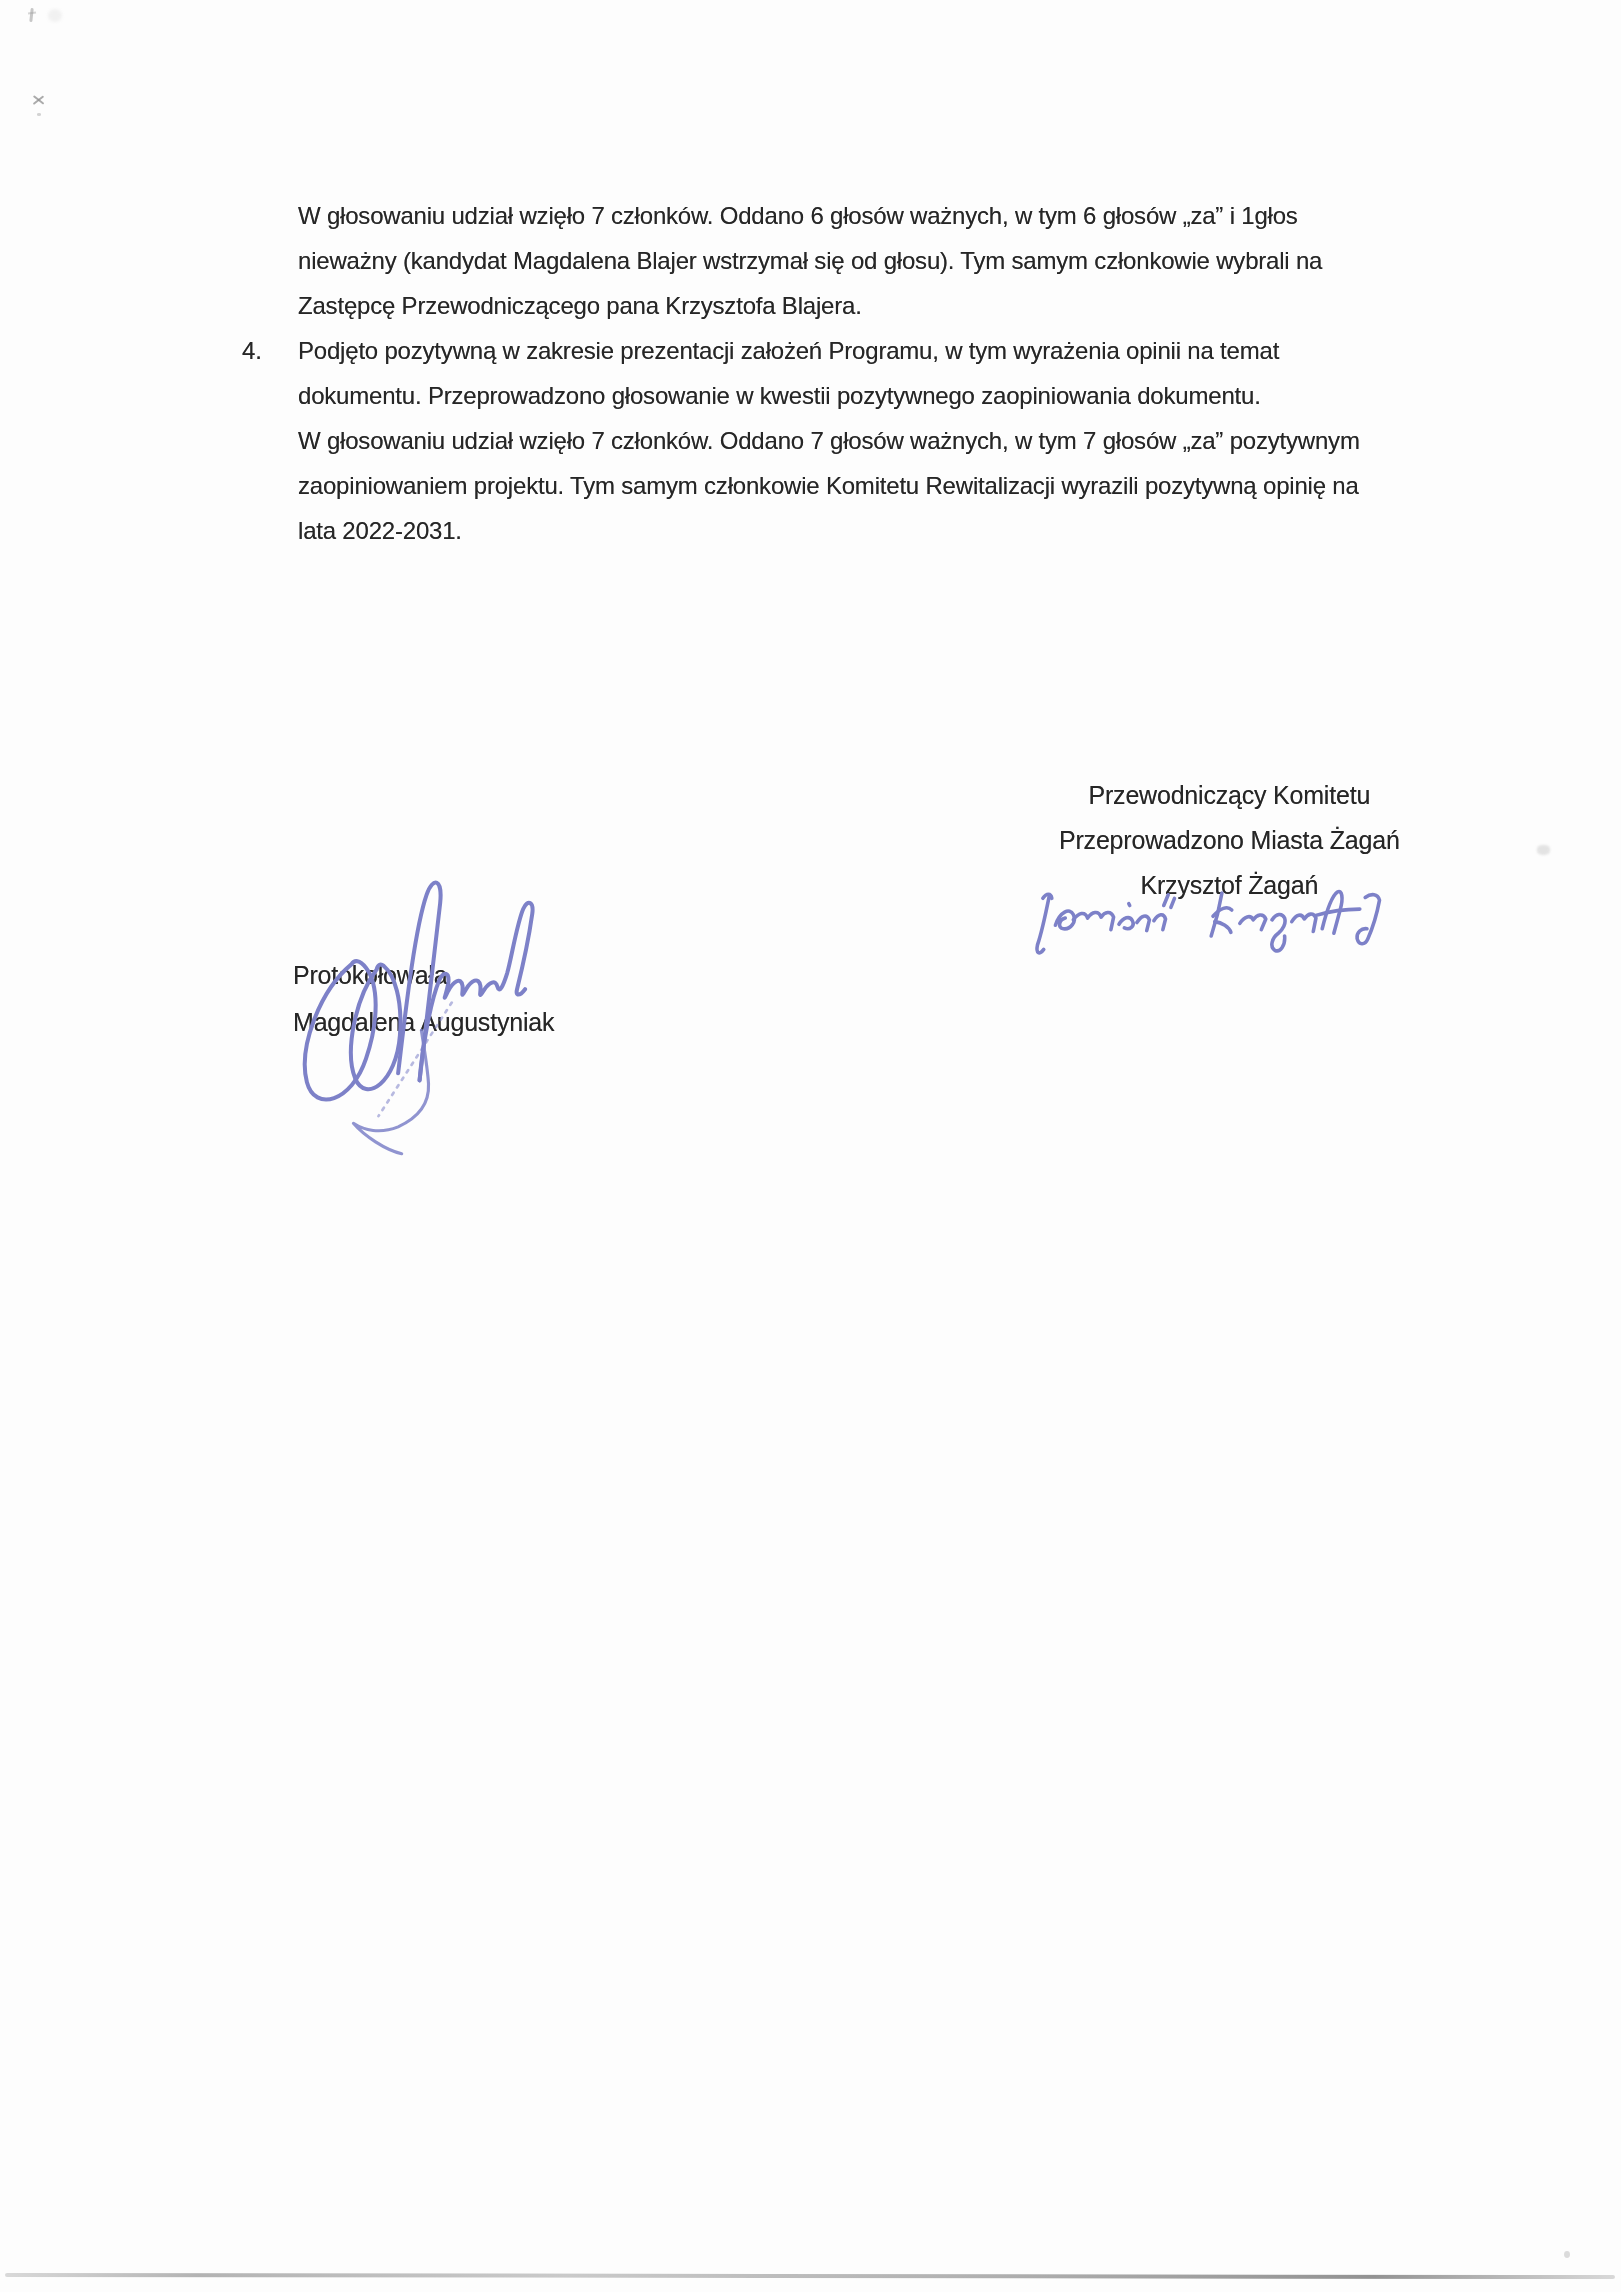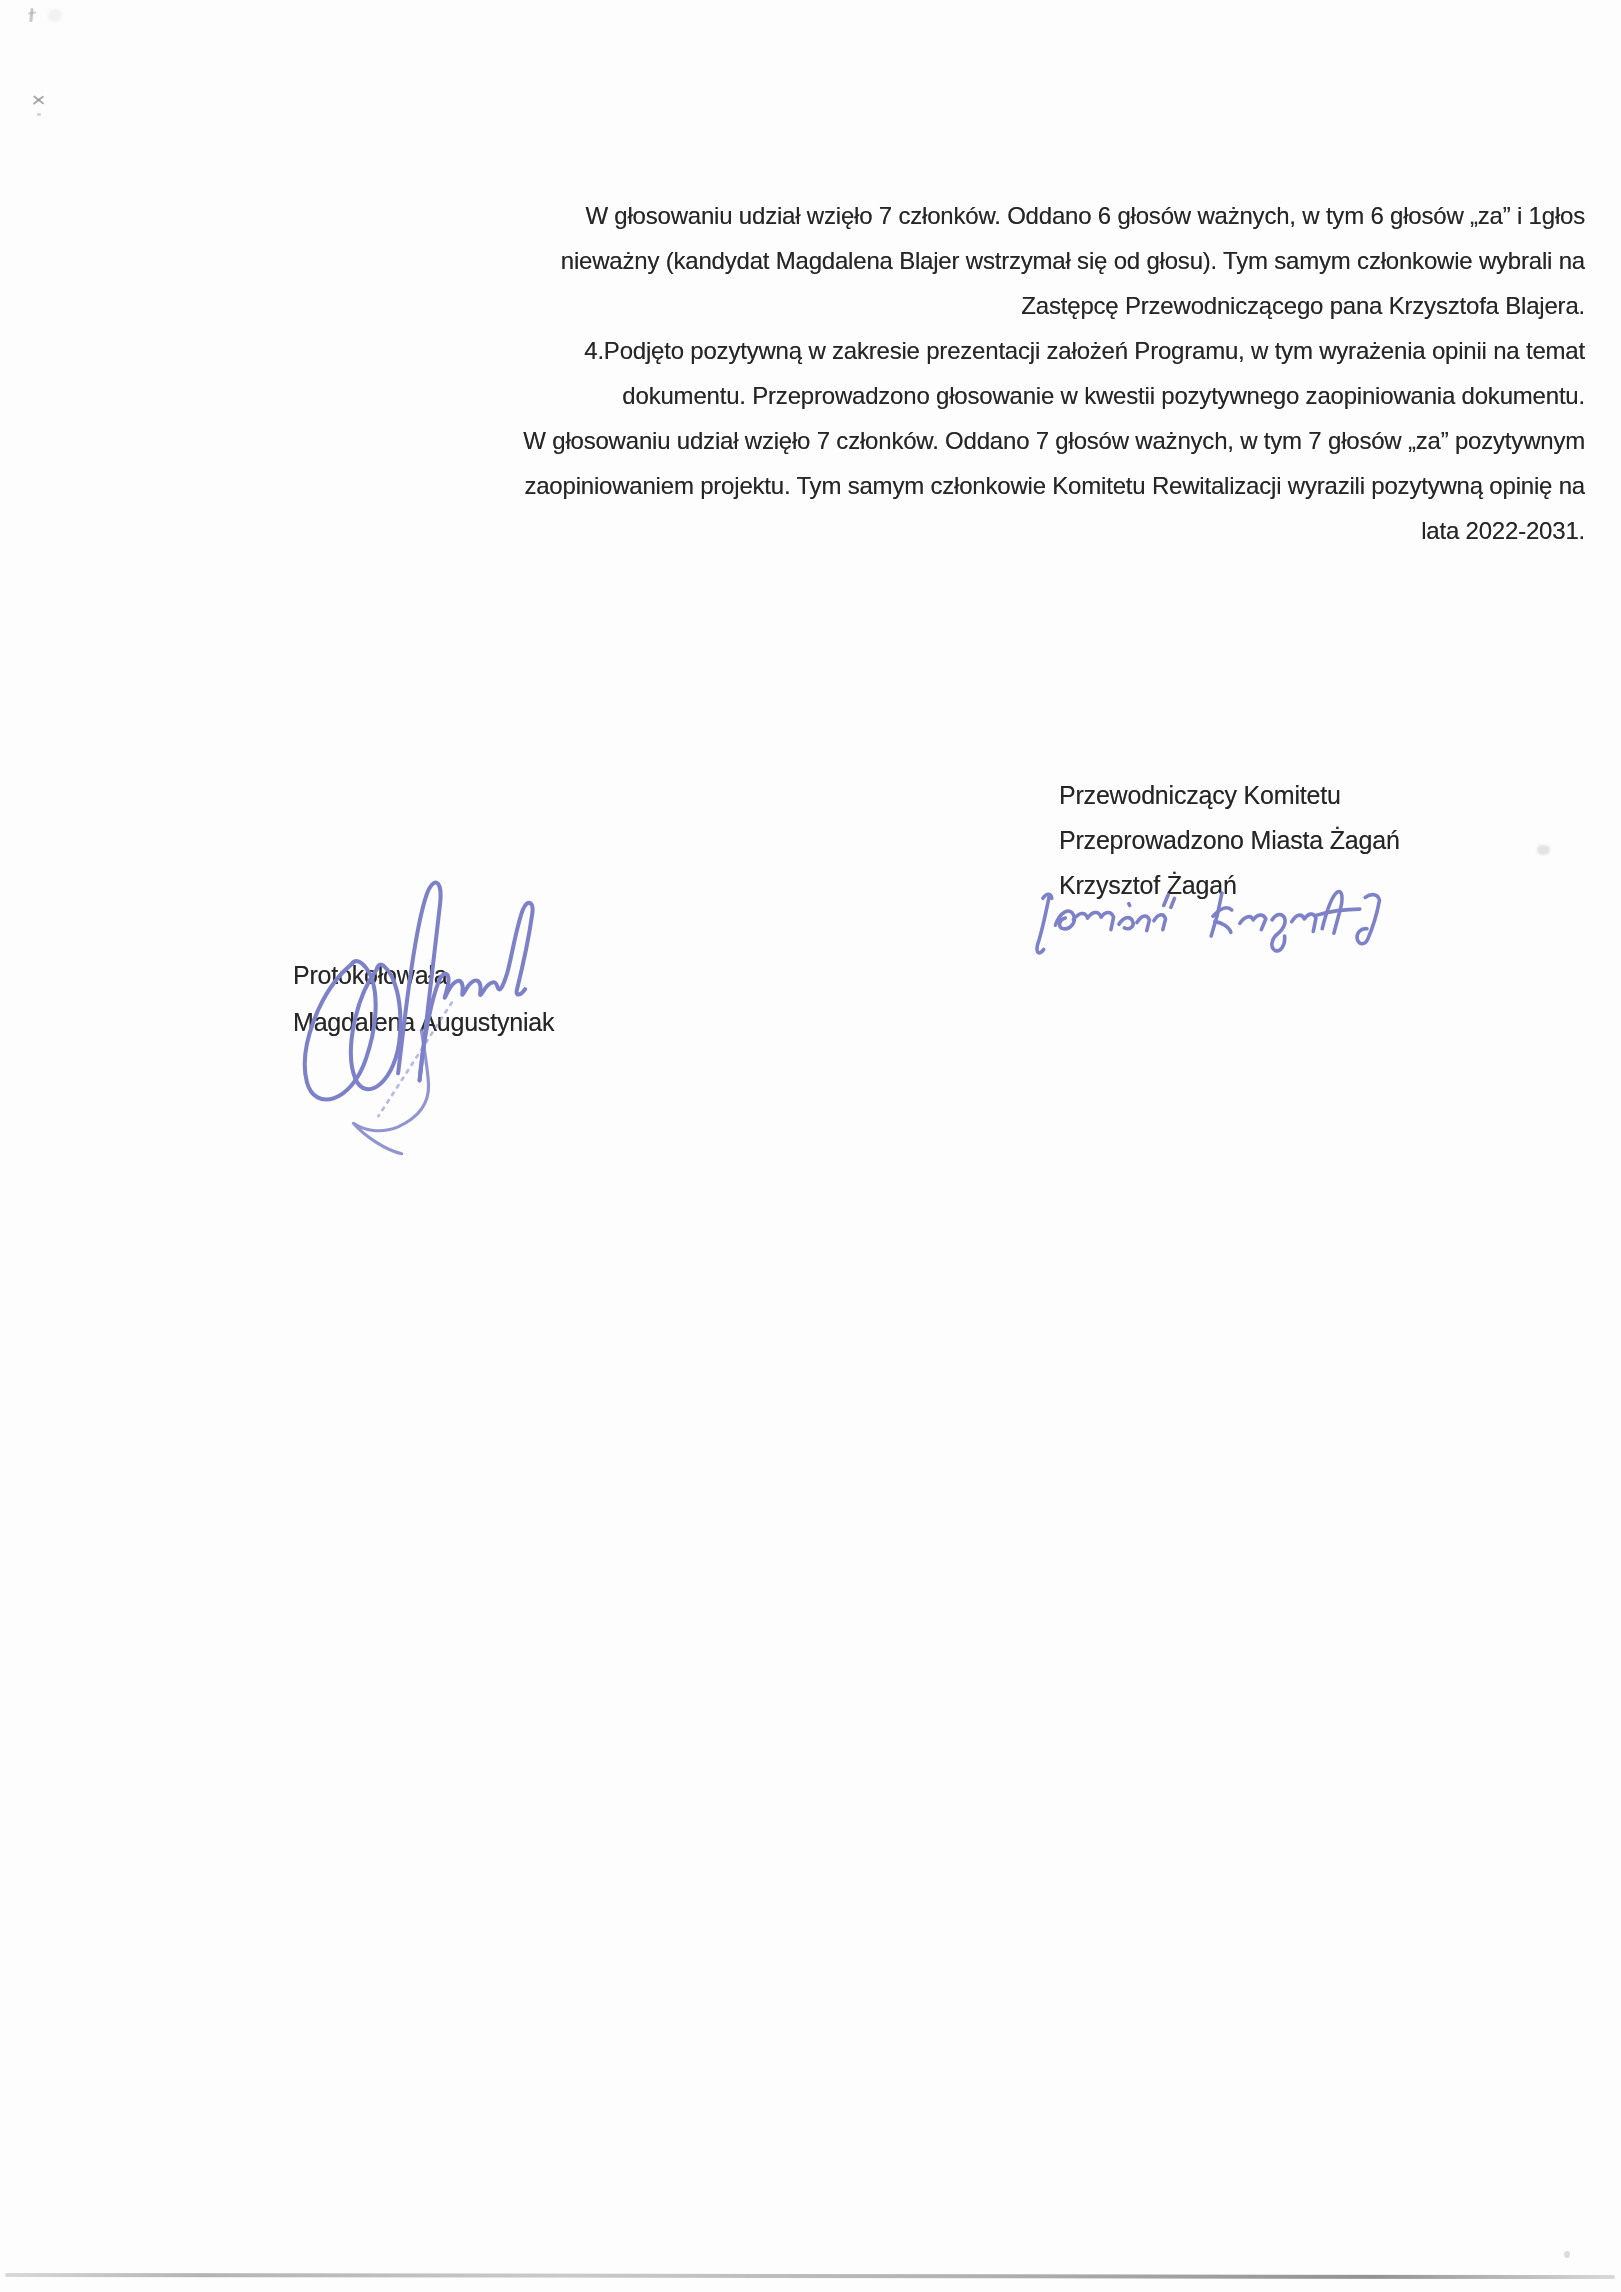--- a/index.html
+++ b/index.html
@@ -16,31 +16,30 @@
     overflow:hidden;
     font-family:"Liberation Sans","DejaVu Sans",sans-serif;
     color:var(--ink);
   }
   
   .textblock{
     position:absolute;left:242px;top:193px;width:1343px;
     font-size:24px;line-height:45px;letter-spacing:-0.2px;
     color:var(--ink);
     text-shadow:0 0 0.4px rgba(40,40,40,.55);
-    text-align:right;
   }
   .row{white-space:nowrap;height:45px;}
   .row .num{display:inline-block;width:56px;}
   
   .chairman{
     position:absolute;left:1059px;top:773px;
     font-size:25px;line-height:45px;letter-spacing:-0.2px;
     text-shadow:0 0 0.4px rgba(40,40,40,.55);
   }
-  .chairman div{white-space:nowrap;}
+  .chairman div{white-space:nowrap;text-align:center;}
   
   .secretary{
     position:absolute;left:293px;top:952px;
     font-size:25px;line-height:47px;letter-spacing:-0.2px;
     text-shadow:0 0 0.4px rgba(40,40,40,.55);
   }
   .secretary div{white-space:nowrap;}
   
   .sig{position:absolute;pointer-events:none;}
   .sig path{fill:none;stroke:var(--sig);stroke-linecap:round;stroke-linejoin:round;}

